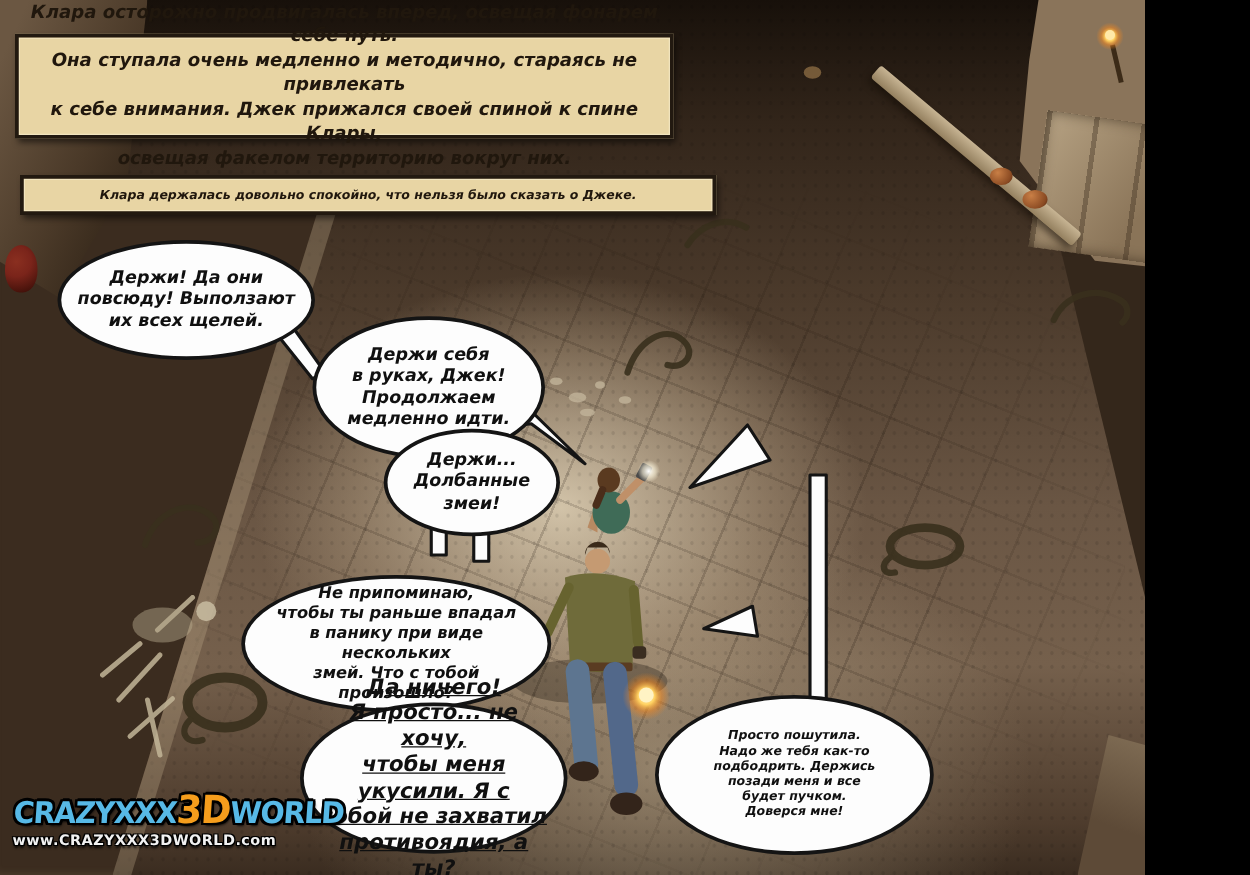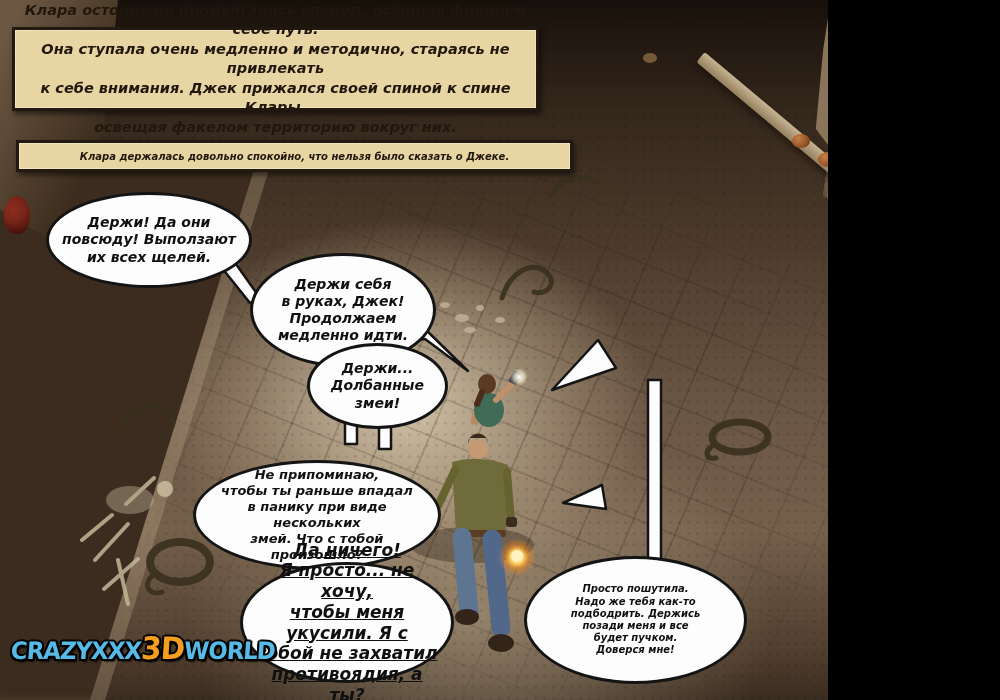--- a/index.html
+++ b/index.html
@@ -1,16 +1,16 @@
 <!DOCTYPE html>
 <html><head>
 <meta charset="utf-8">
 <style>
   html,body{margin:0;padding:0;background:#000;}
-  .canvas{position:relative;width:828px;height:700px;overflow:hidden;
+  .canvas{position:relative;width:916px;height:700px;overflow:hidden;
     font-family:"DejaVu Sans",sans-serif;background:#1b130d;}
 
   
   .scene-base{position:absolute;inset:0;z-index:0;
     background:
       radial-gradient(ellipse 340px 260px at 49% 58%, rgba(228,214,186,.85), rgba(180,160,132,.45) 48%, rgba(0,0,0,0) 72%),
       radial-gradient(ellipse 420px 300px at 58% 88%, rgba(205,189,158,.5), rgba(0,0,0,0) 70%),
       linear-gradient(180deg,#17100a 0%,#32251a 14%,#4b3a2b 34%,#6a5644 58%,#75604c 76%,#4e3c2d 94%,#3a2c20 100%);}
   .floor-tiles{position:absolute;left:120px;top:150px;width:780px;height:550px;z-index:1;opacity:.5;
     background:
@@ -246,15 +246,16 @@
 Надо же тебя как-то
 подбодрить. Держись
 позади меня и все
 будет пучком.
 Доверся мне!</div>
 
   <div class="logo">
     <div class="logo-brand">
       <span class="lb">CRAZYXXX</span><span class="lo">3D</span><span class="lb">WORLD</span>
     </div>
+    <div class="logo-url">www.CRAZYXXX3DWORLD.com</div>
   </div>
 
 </div>
 
 </body></html>

